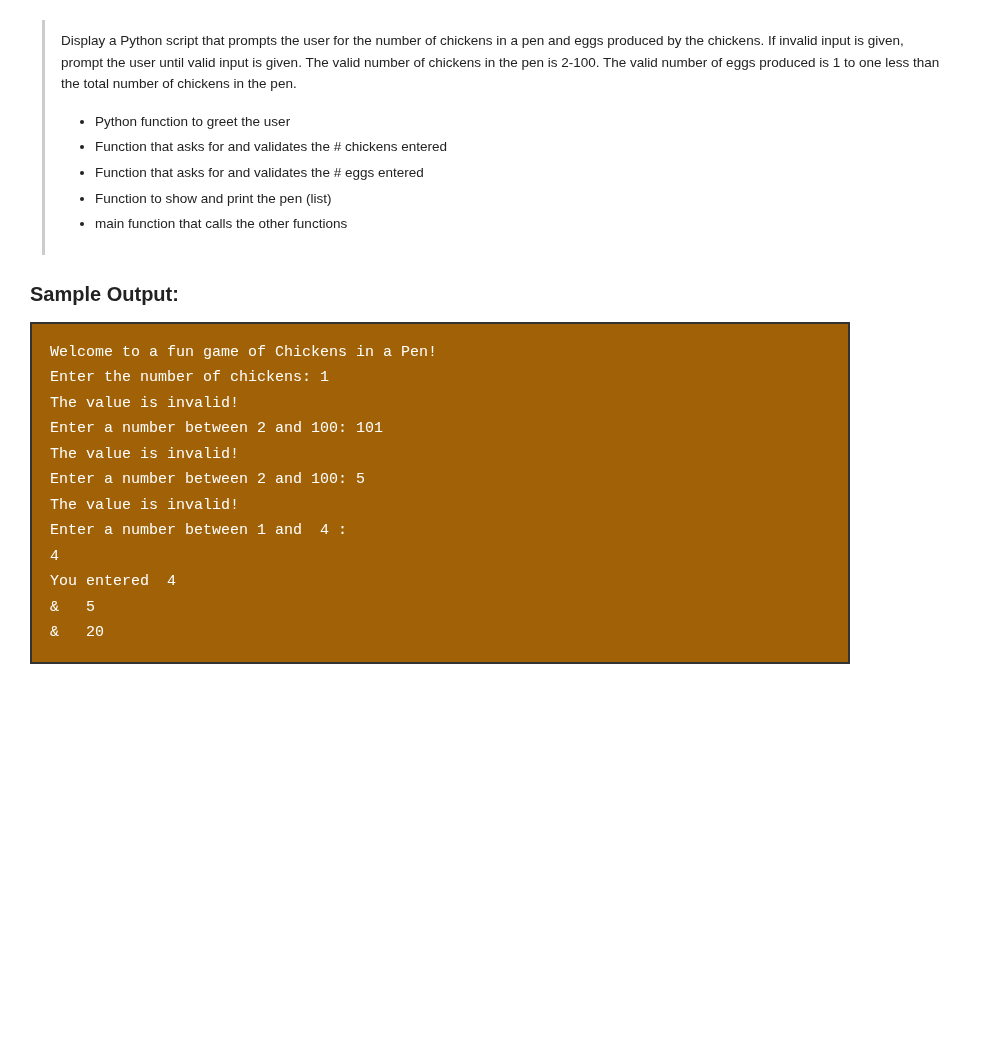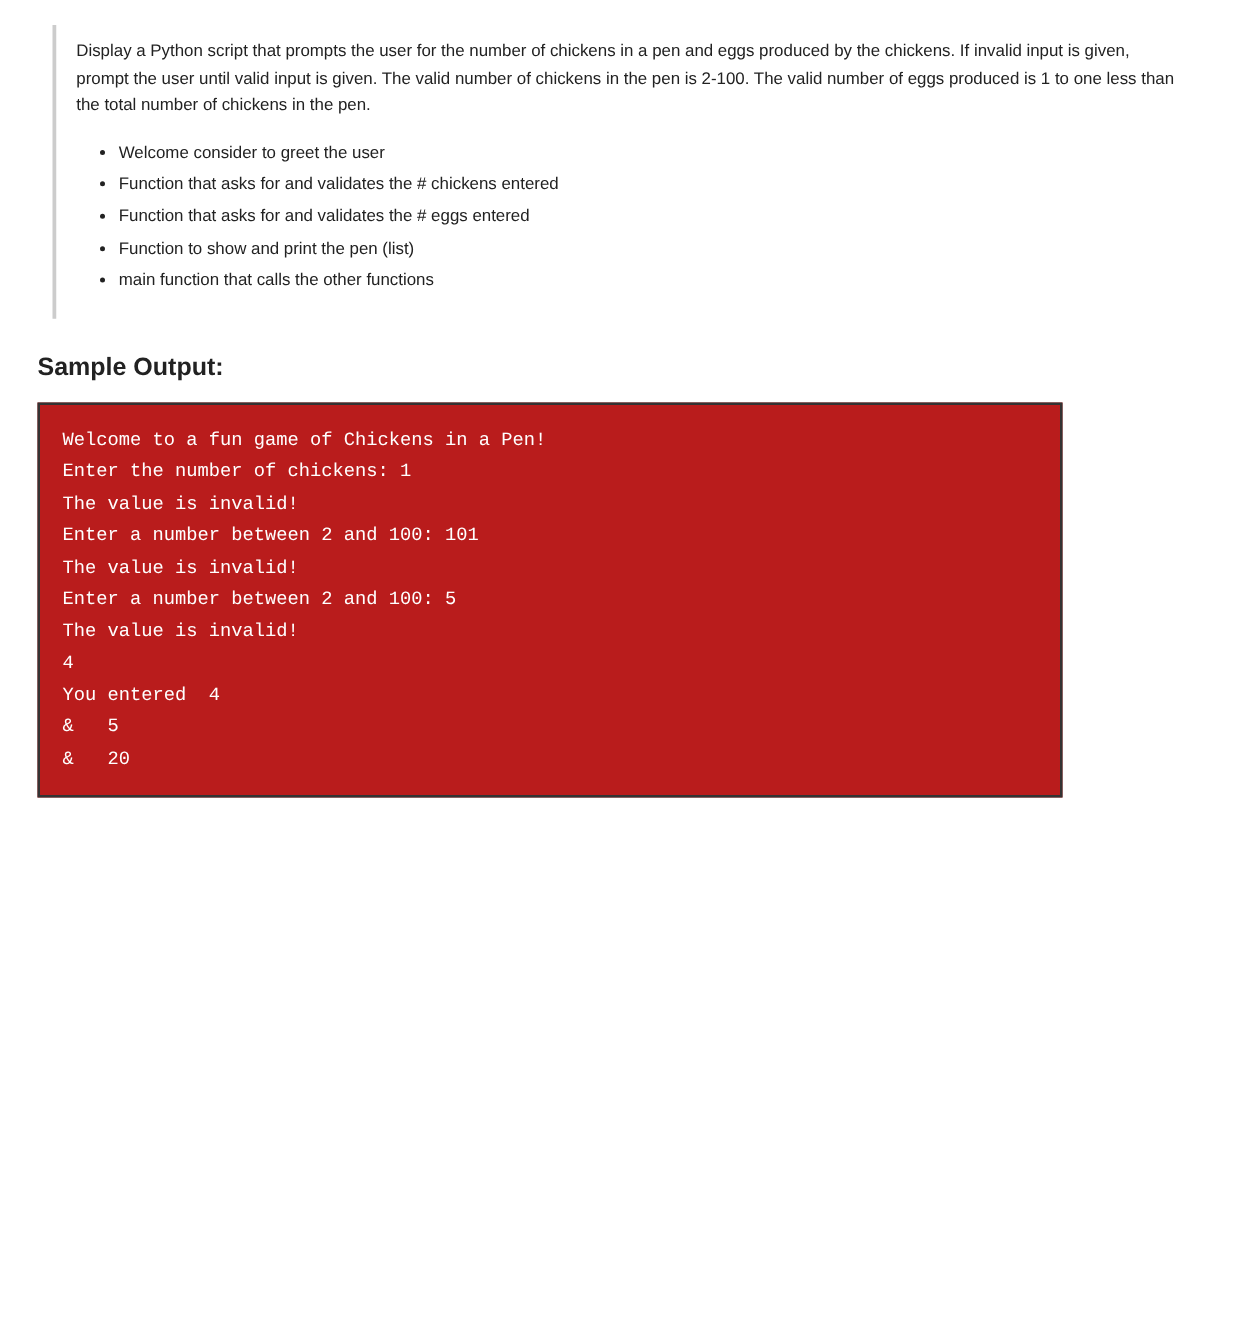--- a/index.html
+++ b/index.html
@@ -64,21 +64,21 @@
 
     .sample-output-heading {
       font-size: 20px;
       font-weight: bold;
       margin-top: 28px;
       margin-bottom: 16px;
       color: #222;
     }
 
     .terminal-block {
-      background: #b91c1c;
+      background: #a16207;
       color: #fff;
       font-family: 'Courier New', Courier, monospace;
       font-size: 15px;
       padding: 16px 18px;
       border: 2px solid #333;
       line-height: 1.7;
       max-width: 820px;
     }
 
     .terminal-block .line {
@@ -88,37 +88,38 @@
   </style>
 </head>
 <body>
 
 <div class="description-block">
   <p>Display a Python script that prompts the user for the number of chickens in a pen and eggs produced by the chickens. If invalid input is given, prompt the user until valid input is given. The valid number of chickens in the pen is 2-100. The valid number of eggs produced is 1 to one less than the total number of chickens in the pen.</p>
 
   <div class="requirements">
 
     <ul class="functions-list">
-      <li>Welcome consider to greet the user</li>
+      <li>Python function to greet the user</li>
       <li>Function that asks for and validates the # chickens entered</li>
       <li>Function that asks for and validates the # eggs entered</li>
       <li>Function to show and print the pen (list)</li>
       <li>main function that calls the other functions</li>
     </ul>
   </div>
 </div>
 
 <h2 class="sample-output-heading">Sample Output:</h2>
 
 <div class="terminal-block">
   <span class="line">Welcome to a fun game of Chickens in a Pen!</span>
   <span class="line">Enter the number of chickens: 1</span>
   <span class="line">The value is invalid!</span>
   <span class="line">Enter a number between 2 and 100: 101</span>
   <span class="line">The value is invalid!</span>
   <span class="line">Enter a number between 2 and 100: 5</span>
   <span class="line">The value is invalid!</span>
+  <span class="line">Enter a number between 1 and  4 :</span>
   <span class="line">4</span>
   <span class="line"></span>
   <span class="line">You entered  4</span>
   <span class="line">&amp;   5</span>
   <span class="line">&amp;   20</span>
 </div>
 
 </body></html>

